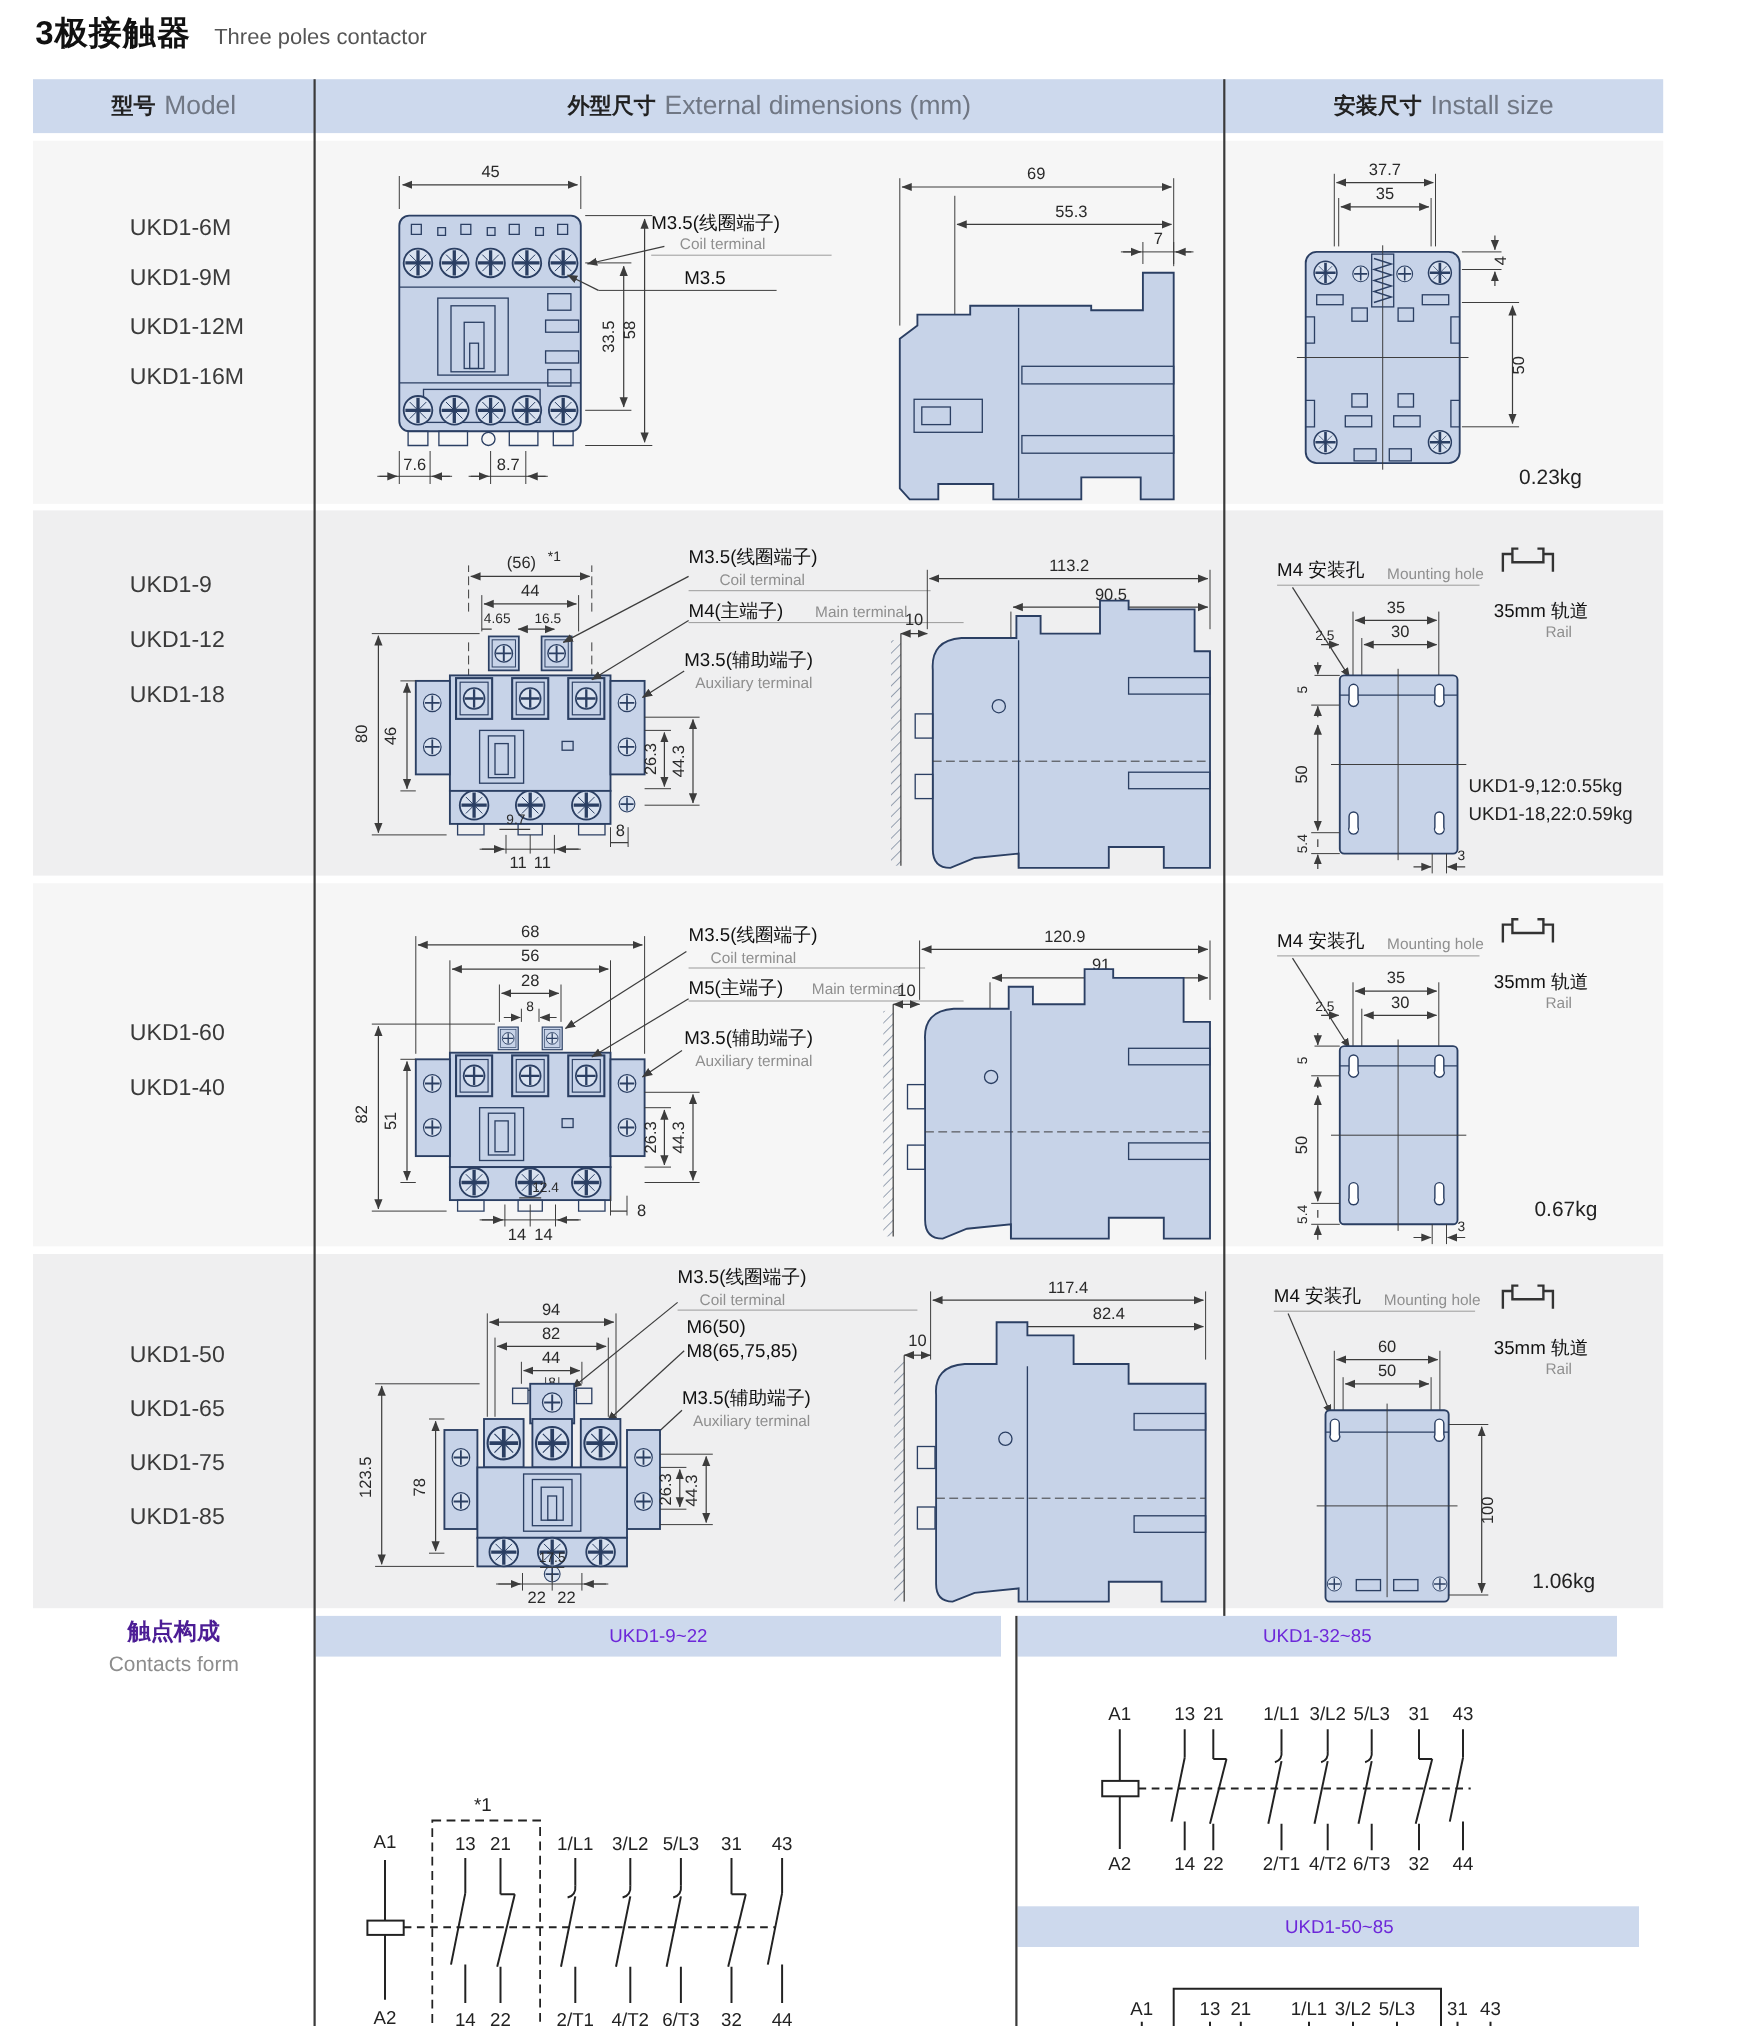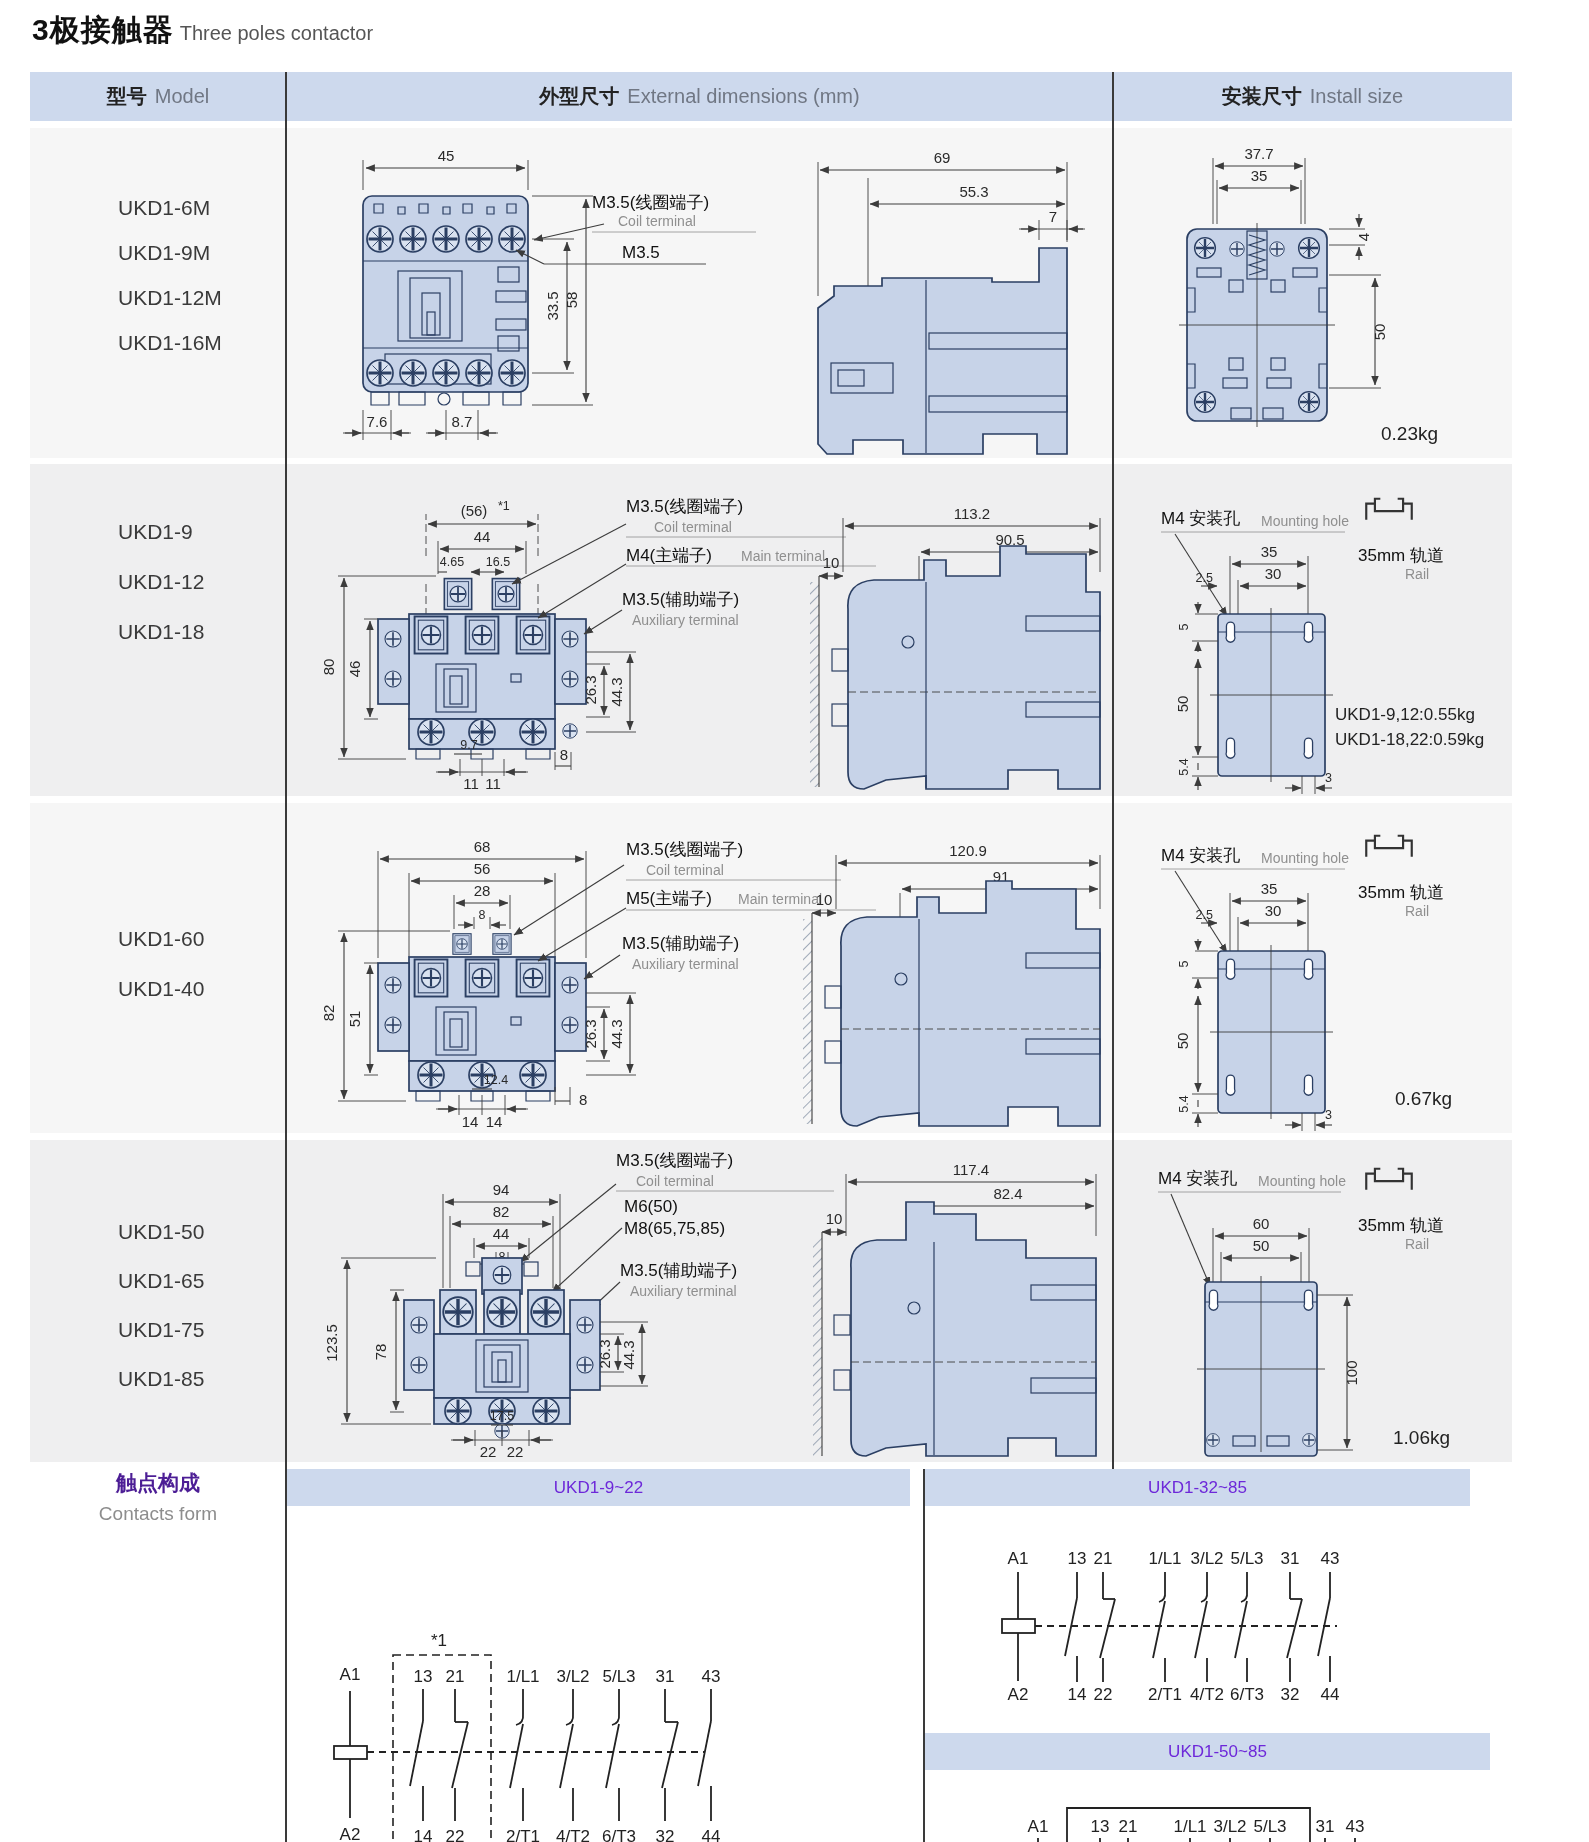--- a/index.html
+++ b/index.html
@@ -1,25 +1,25 @@
 <!DOCTYPE html>
 <html><head>
 <meta charset="utf-8">
 <style>
   html,body{margin:0;padding:0;background:#fff;}
   body{width:1589px;height:1842px;position:relative;overflow:hidden;
        font-family:"Liberation Sans",sans-serif;color:#222;}
   .title-row{position:absolute;left:32px;top:10px;white-space:nowrap;}
   .title-zh{font-size:30px;font-weight:bold;color:#111;letter-spacing:1px;}
-  .title-en{font-size:20px;color:#555;margin-left:6px;}
+  .title-en{font-size:20px;color:#555;margin-left:21px;}
   .tbl{position:absolute;left:30px;top:72px;width:1482px;height:1820px;}
   .thead{position:absolute;left:0;top:0;width:1482px;height:49px;background:#cdd9ed;display:flex;}
   .th{display:flex;align-items:center;justify-content:center;white-space:nowrap;}
   .th .zh{font-size:20px;font-weight:bold;color:#222;}
-  .th .en{font-size:20px;color:#707784;margin-left:8px;font-weight:normal;}
+  .th .en{font-size:24px;color:#707784;margin-left:8px;font-weight:normal;}
   .c1w{width:256px;}.c2w{width:827px;}.c3w{width:399px;}
   .trow{position:absolute;left:0;width:1482px;display:flex;}
   .rbgA{background:#f6f6f6;}.rbgB{background:#efeff0;}
   .cell{position:relative;height:100%;}
   .models{display:flex;flex-direction:column;}
   .models .m{font-size:21px;color:#3a3a3a;padding-left:88px;}
   .bottom{position:absolute;left:0;top:1397px;width:1482px;height:379px;background:#fff;}
   .contacts-label{position:absolute;left:0;top:0;width:256px;text-align:center;}
   .contacts-label .zh{display:block;font-size:21px;font-weight:bold;color:#4c1d95;}
   .contacts-label .en{display:block;margin-top:6px;font-size:19px;color:#8d8d8d;}

